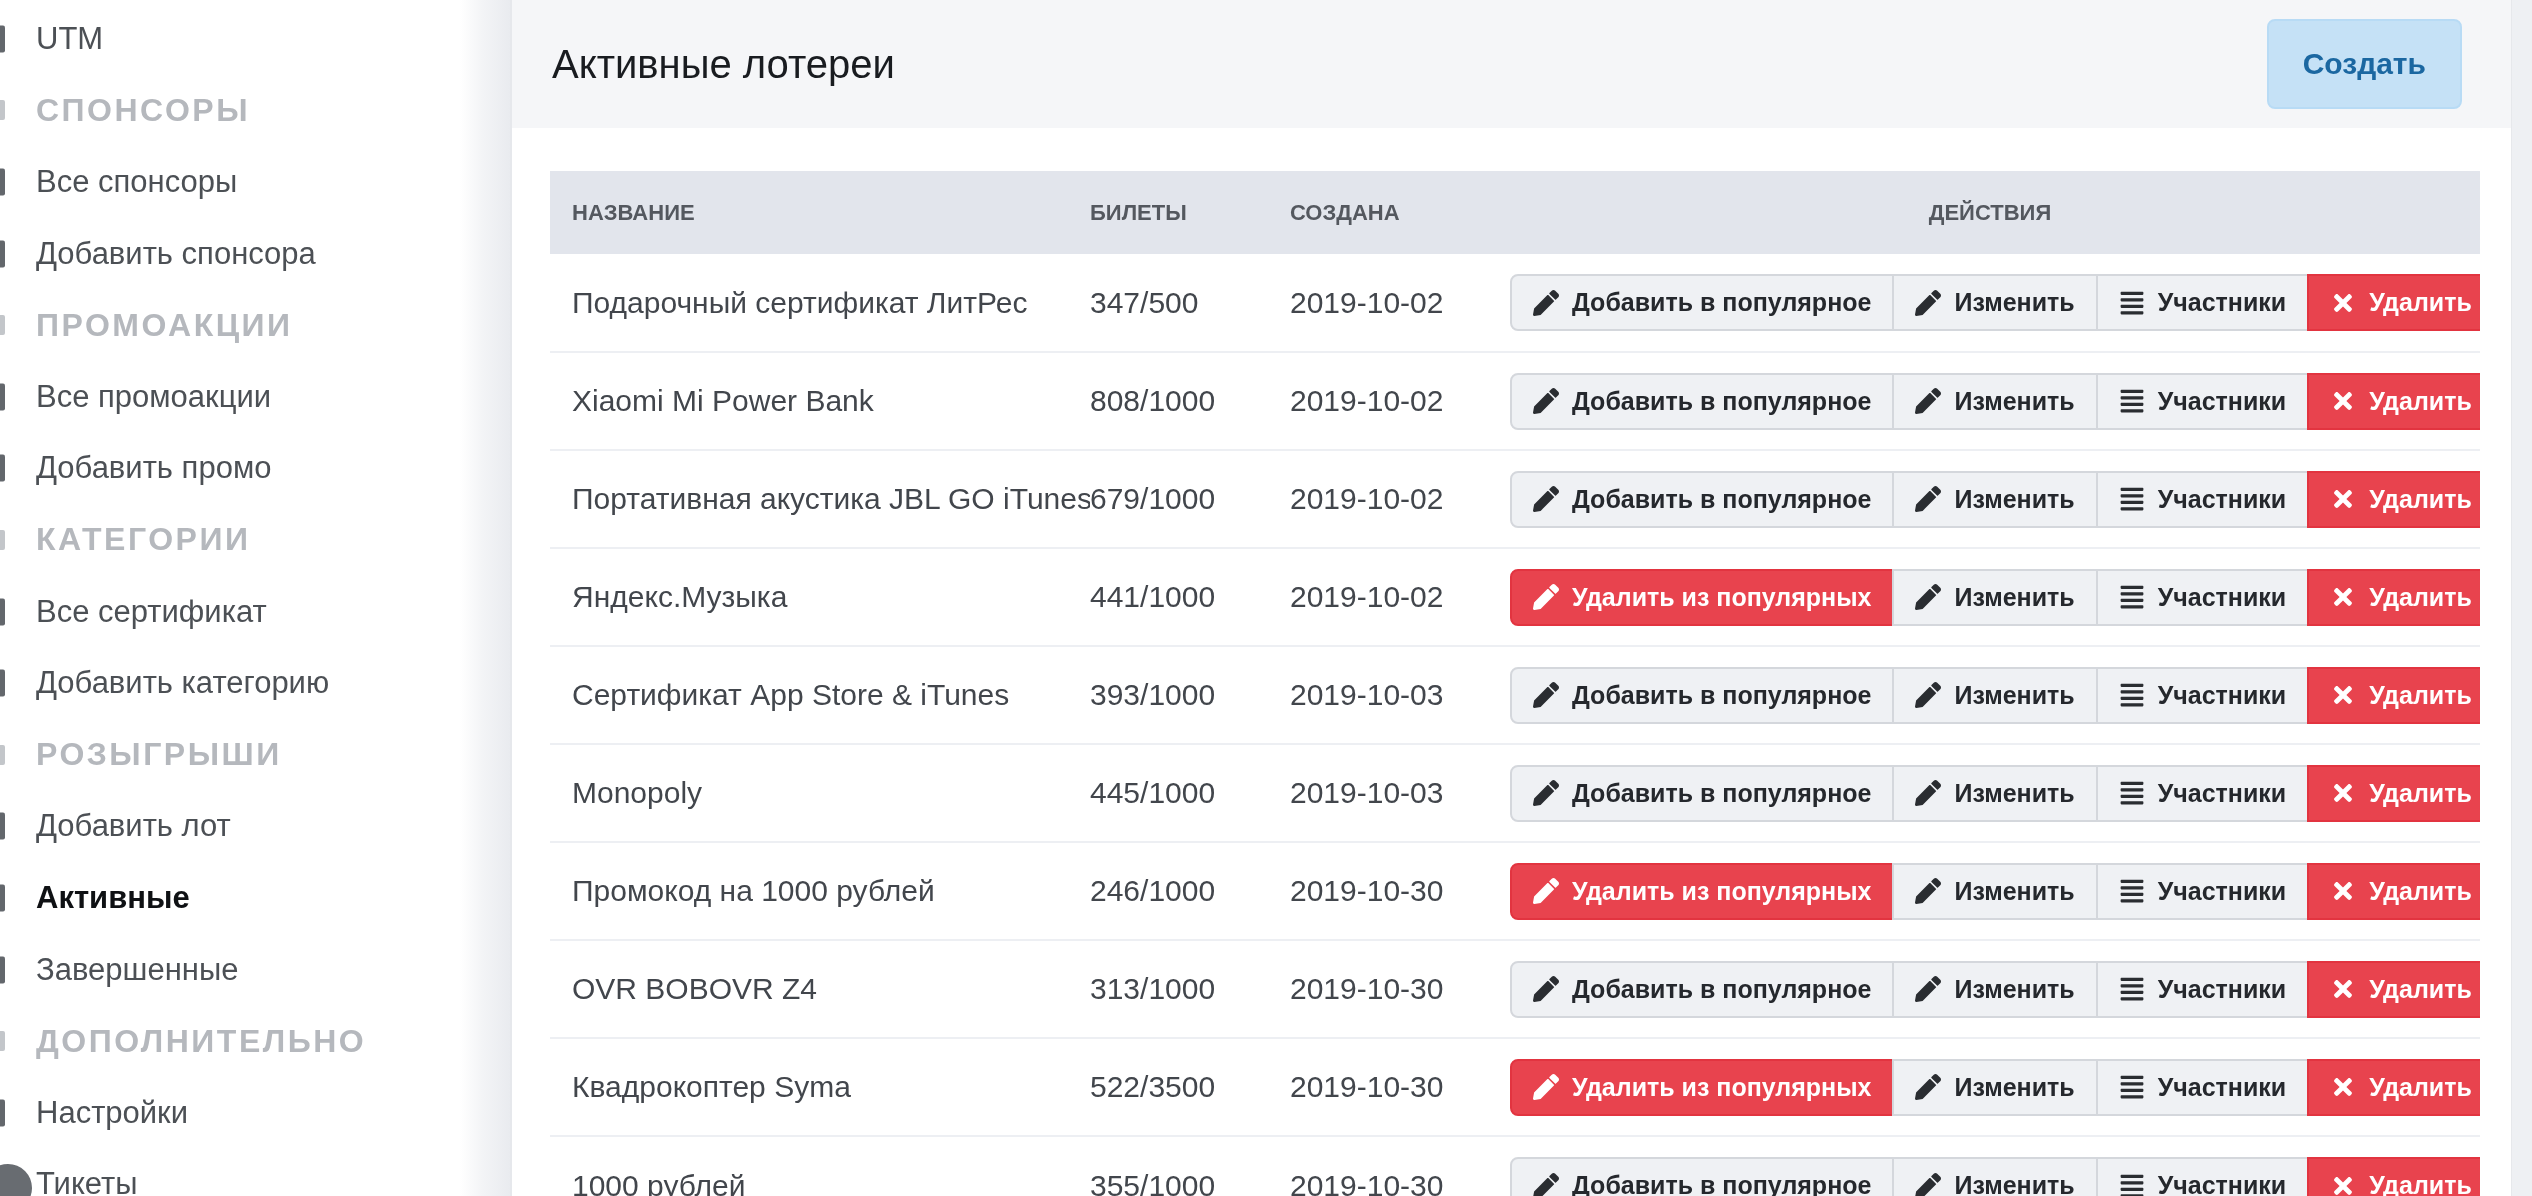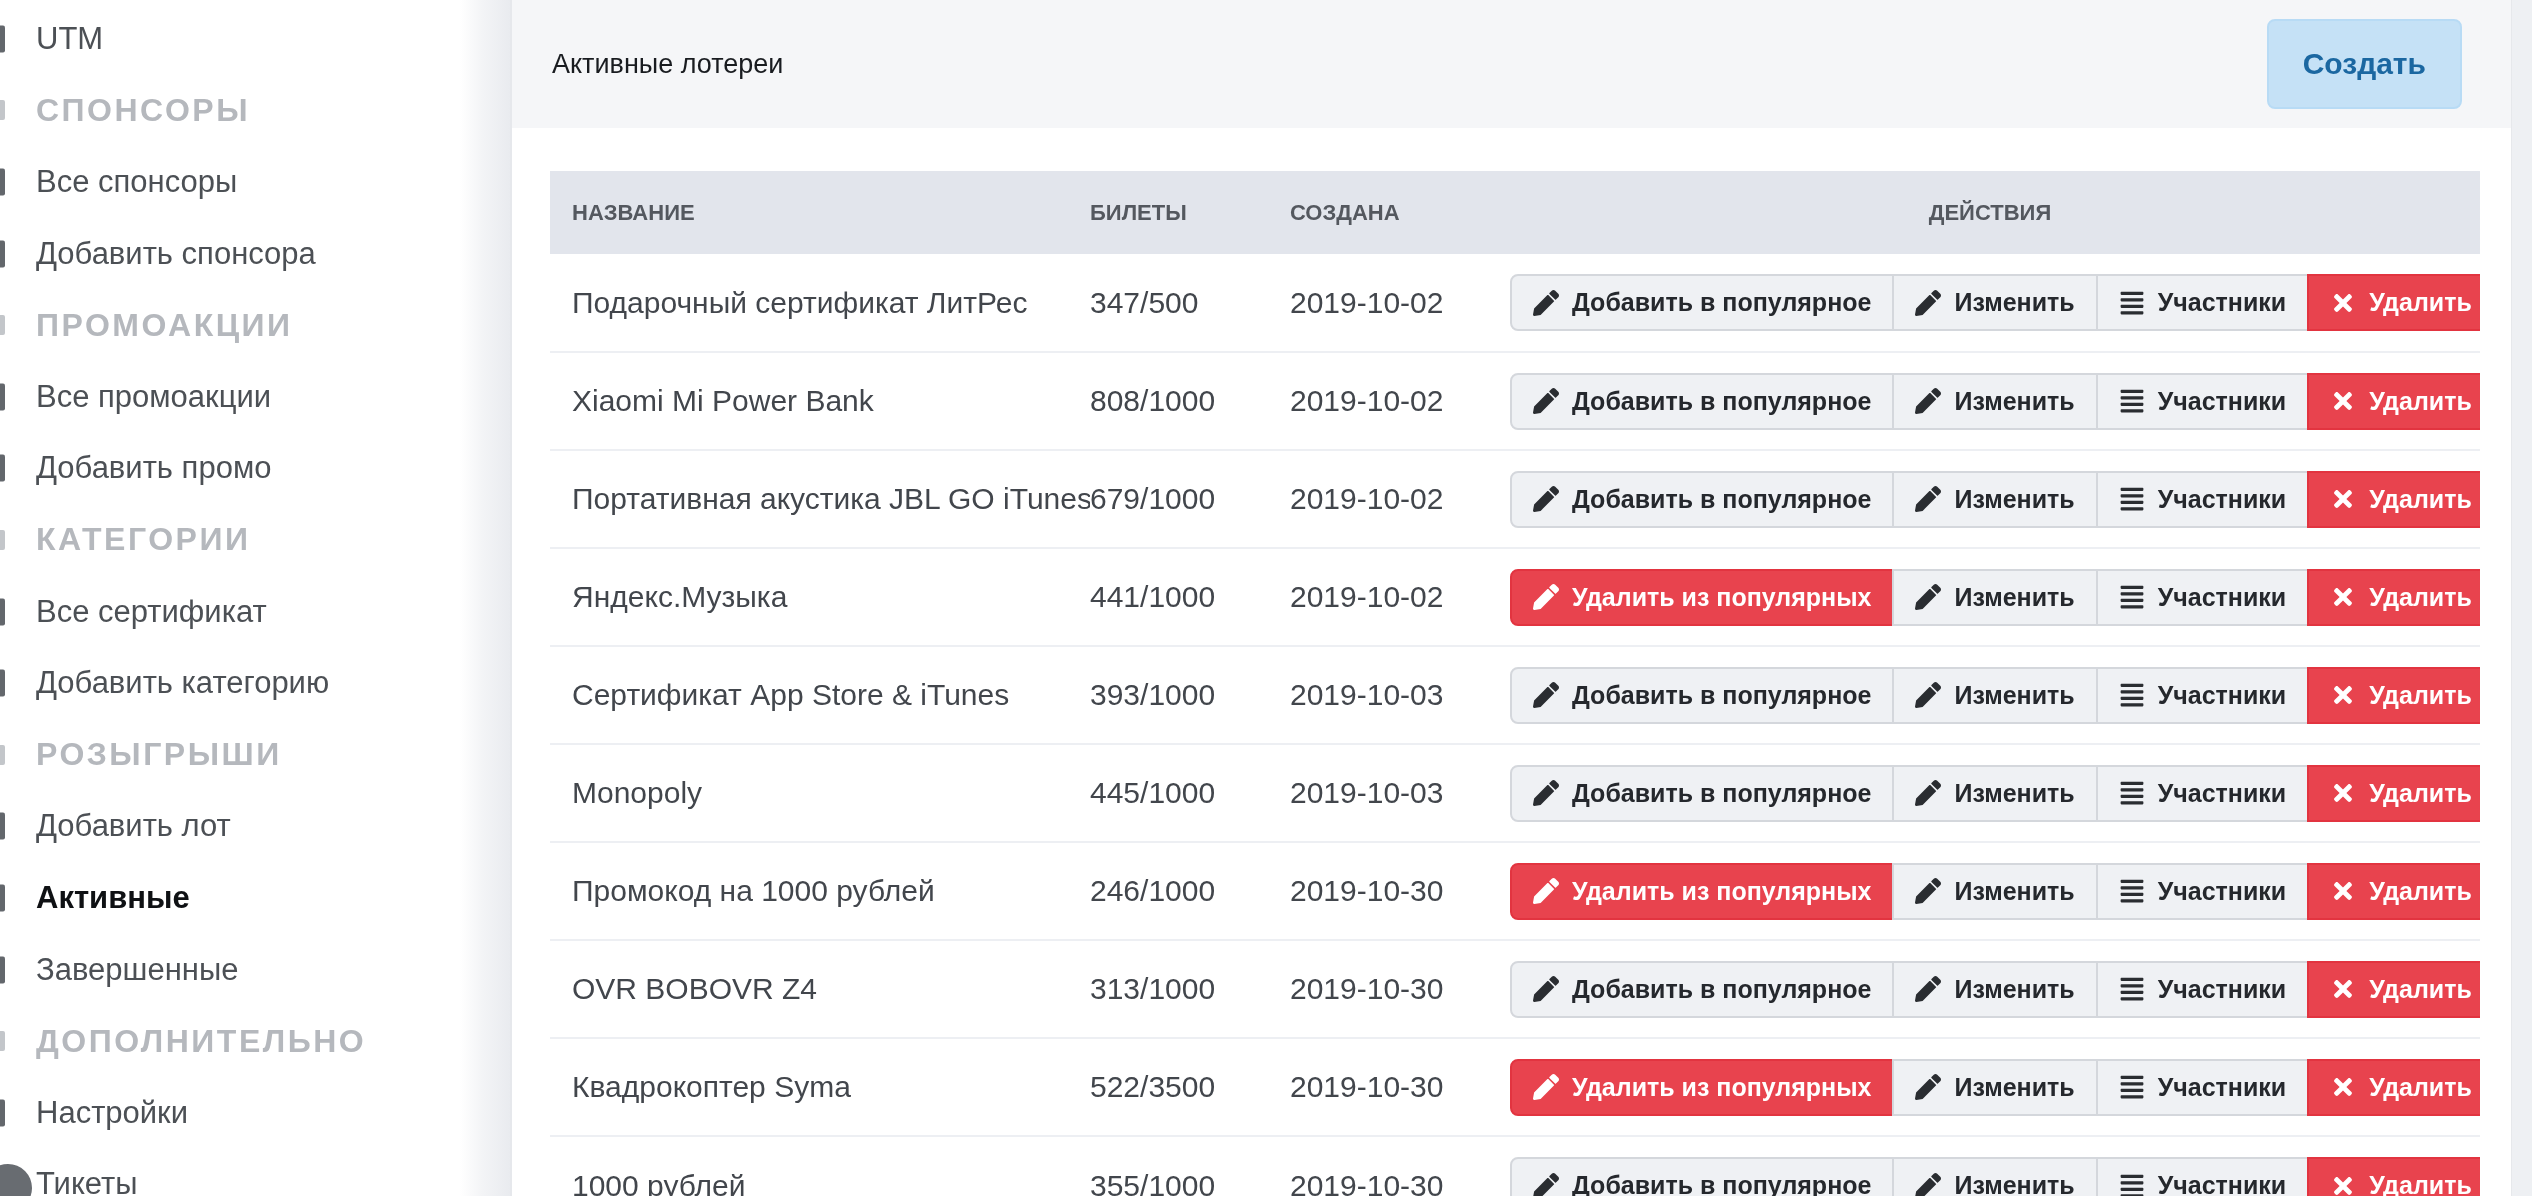--- a/index.html
+++ b/index.html
@@ -22,21 +22,21 @@
   .sliver{position:absolute;left:0;top:50%;transform:translateY(-50%);width:5px;height:27px;background:#63676c;border-radius:0 2px 2px 0;}
   .section .sliver{background:#c3c6ca;height:20px;}
   .corner-icon{position:absolute;left:-16px;bottom:-16px;width:48px;height:48px;border-radius:50%;background:#686c71;}
 
   
   .side-scroll{width:50px;flex:none;background:linear-gradient(to right,#ffffff 0%,#f3f4f6 45%,#e9ebef 100%);border-right:2px solid #e6e8ec;}
 
   
   .content{flex:1;display:flex;flex-direction:column;background:#fff;min-width:0;}
   .page-header{height:128px;flex:none;background:#f5f6f8;display:flex;align-items:center;justify-content:space-between;padding:0 70px 0 40px;}
-  .page-title{margin:0;font-size:27px;font-weight:normal;color:#191c20;}
+  .page-title{margin:0;font-size:40px;font-weight:normal;color:#191c20;}
   .btn-create{
     font-family:inherit;font-size:30px;font-weight:bold;color:var(--create_text,#1b67a1);
     background:var(--create_bg,#c5e1f6);border:2px solid #b8dbf5;border-radius:8px;
     padding:28px 34px;cursor:pointer;line-height:1;
   }
 
   .table-wrap{margin:43px 52px 0 38px;}
   table{width:100%;border-collapse:collapse;table-layout:fixed;}
   col.c1{width:540px;} col.c2{width:200px;} col.c3{width:210px;} col.c4{width:auto;}
   thead tr{background:#e2e5ec;height:83px;}

